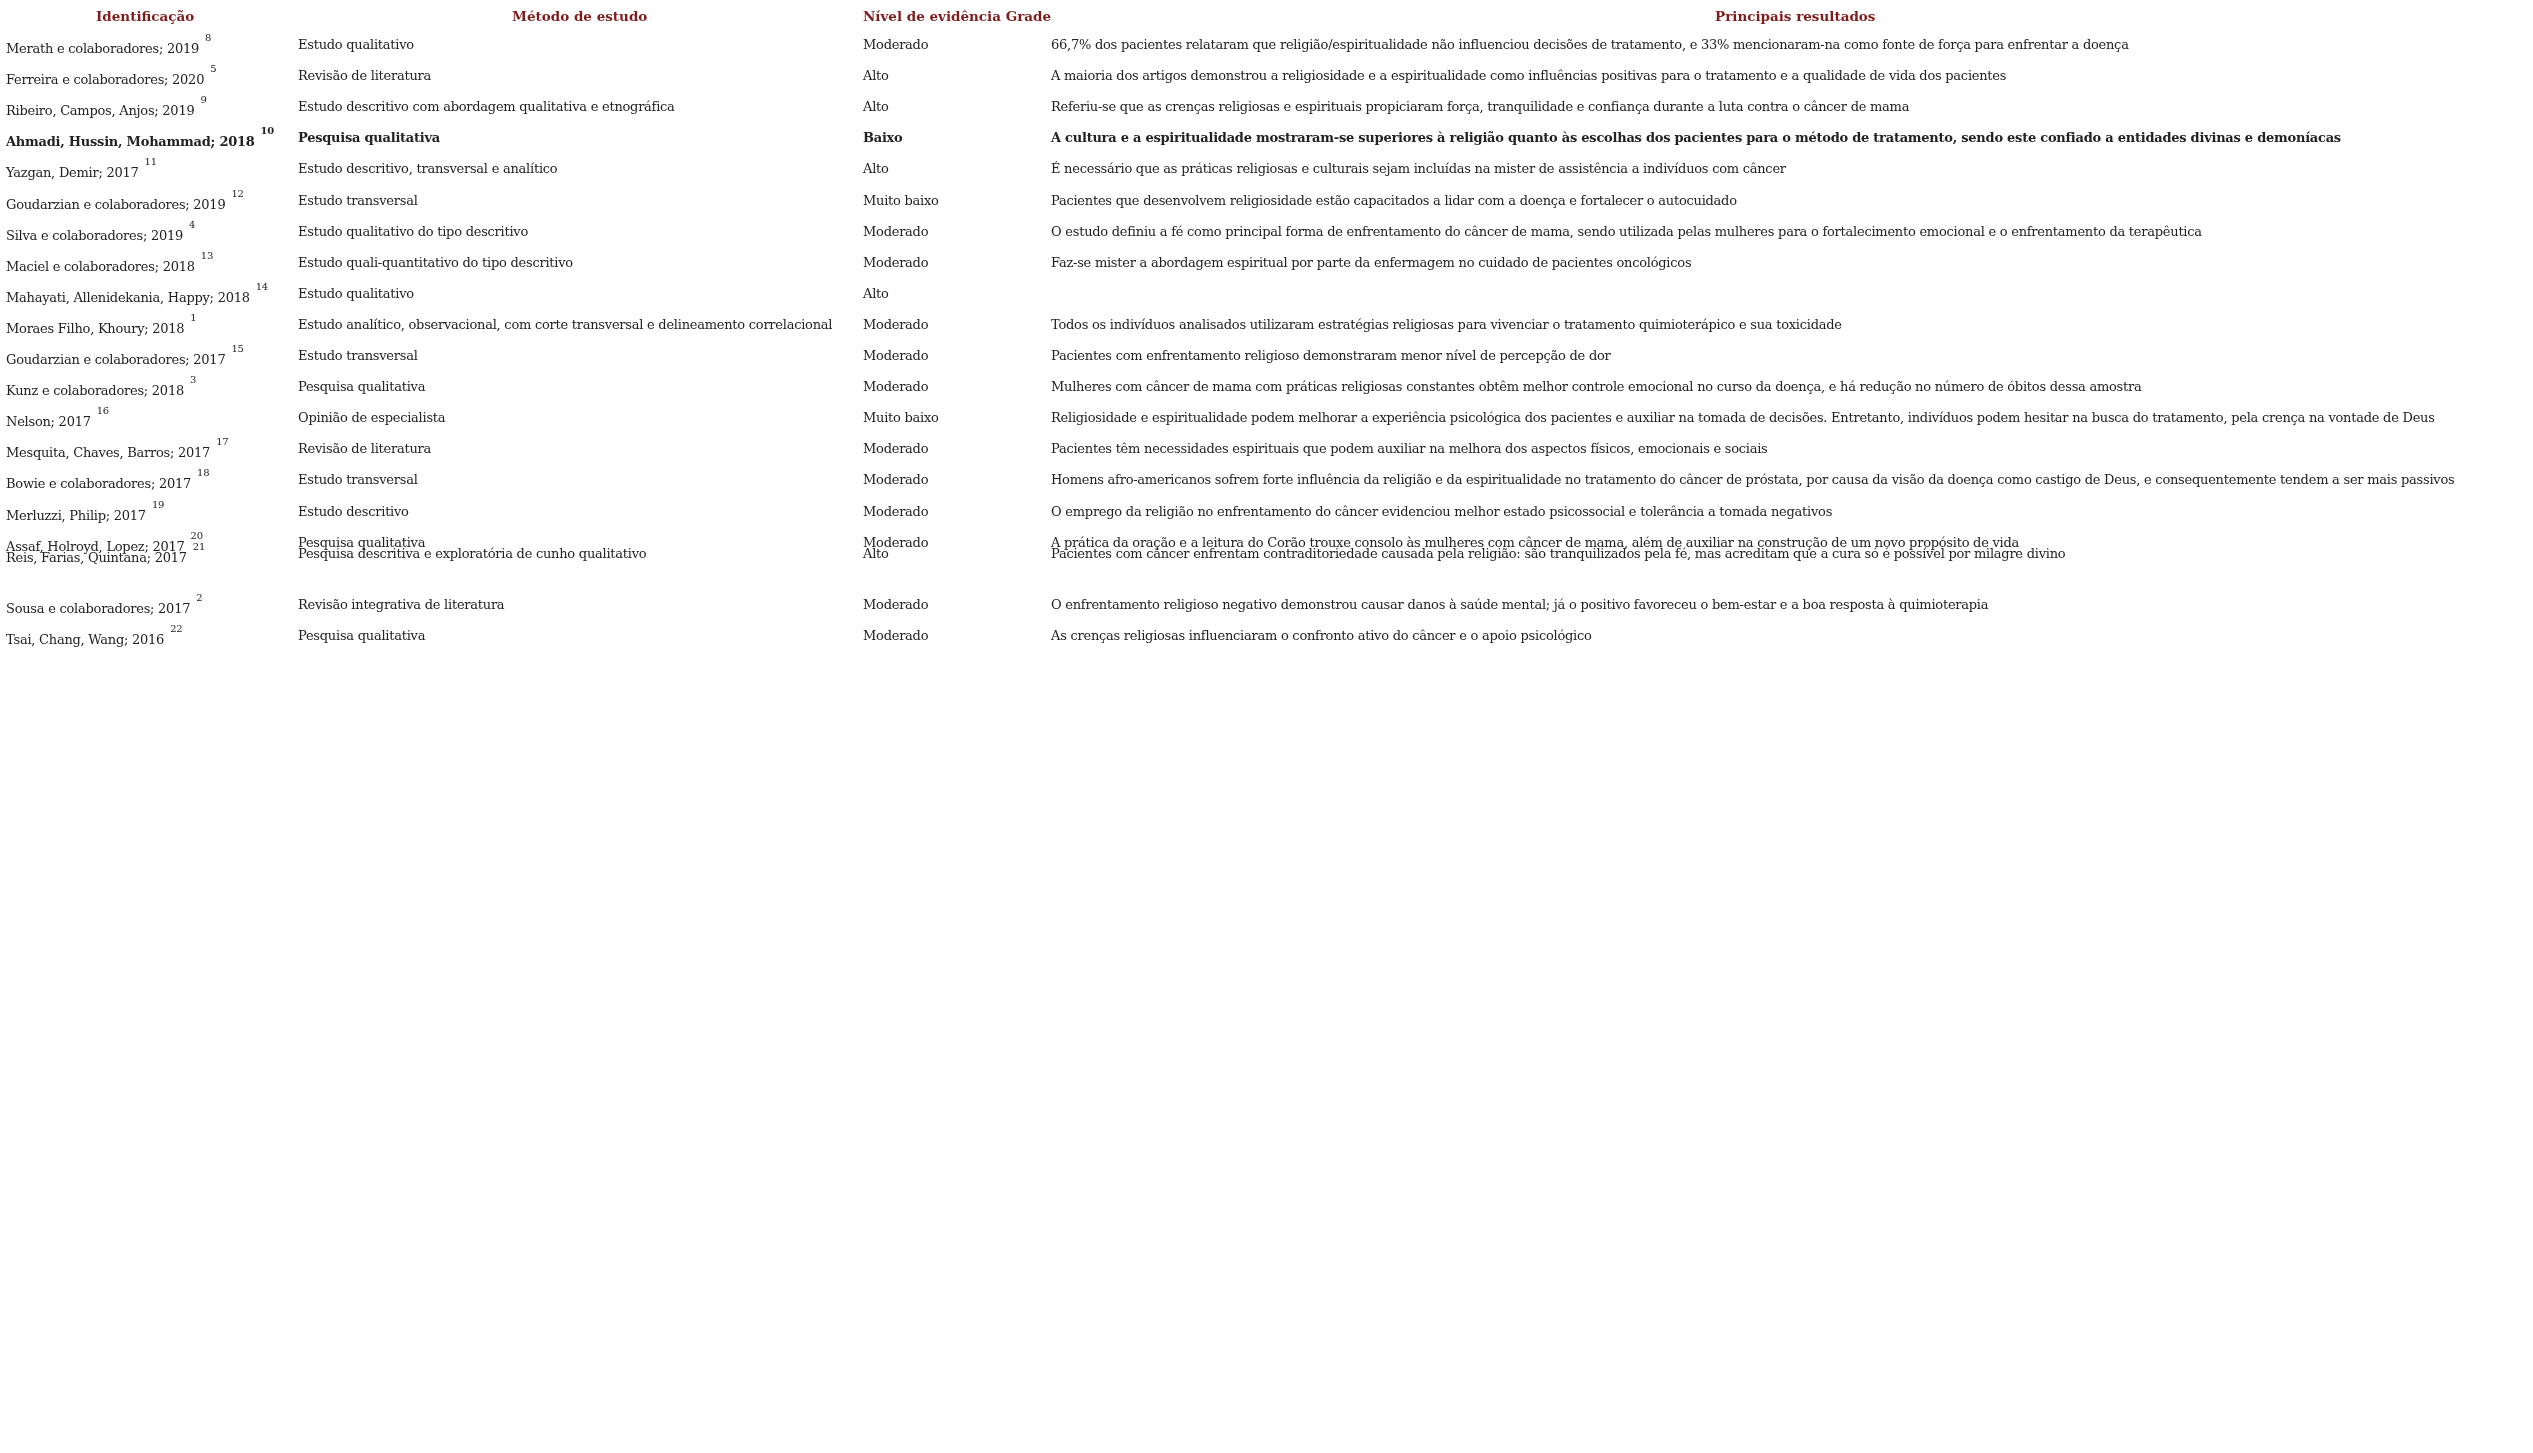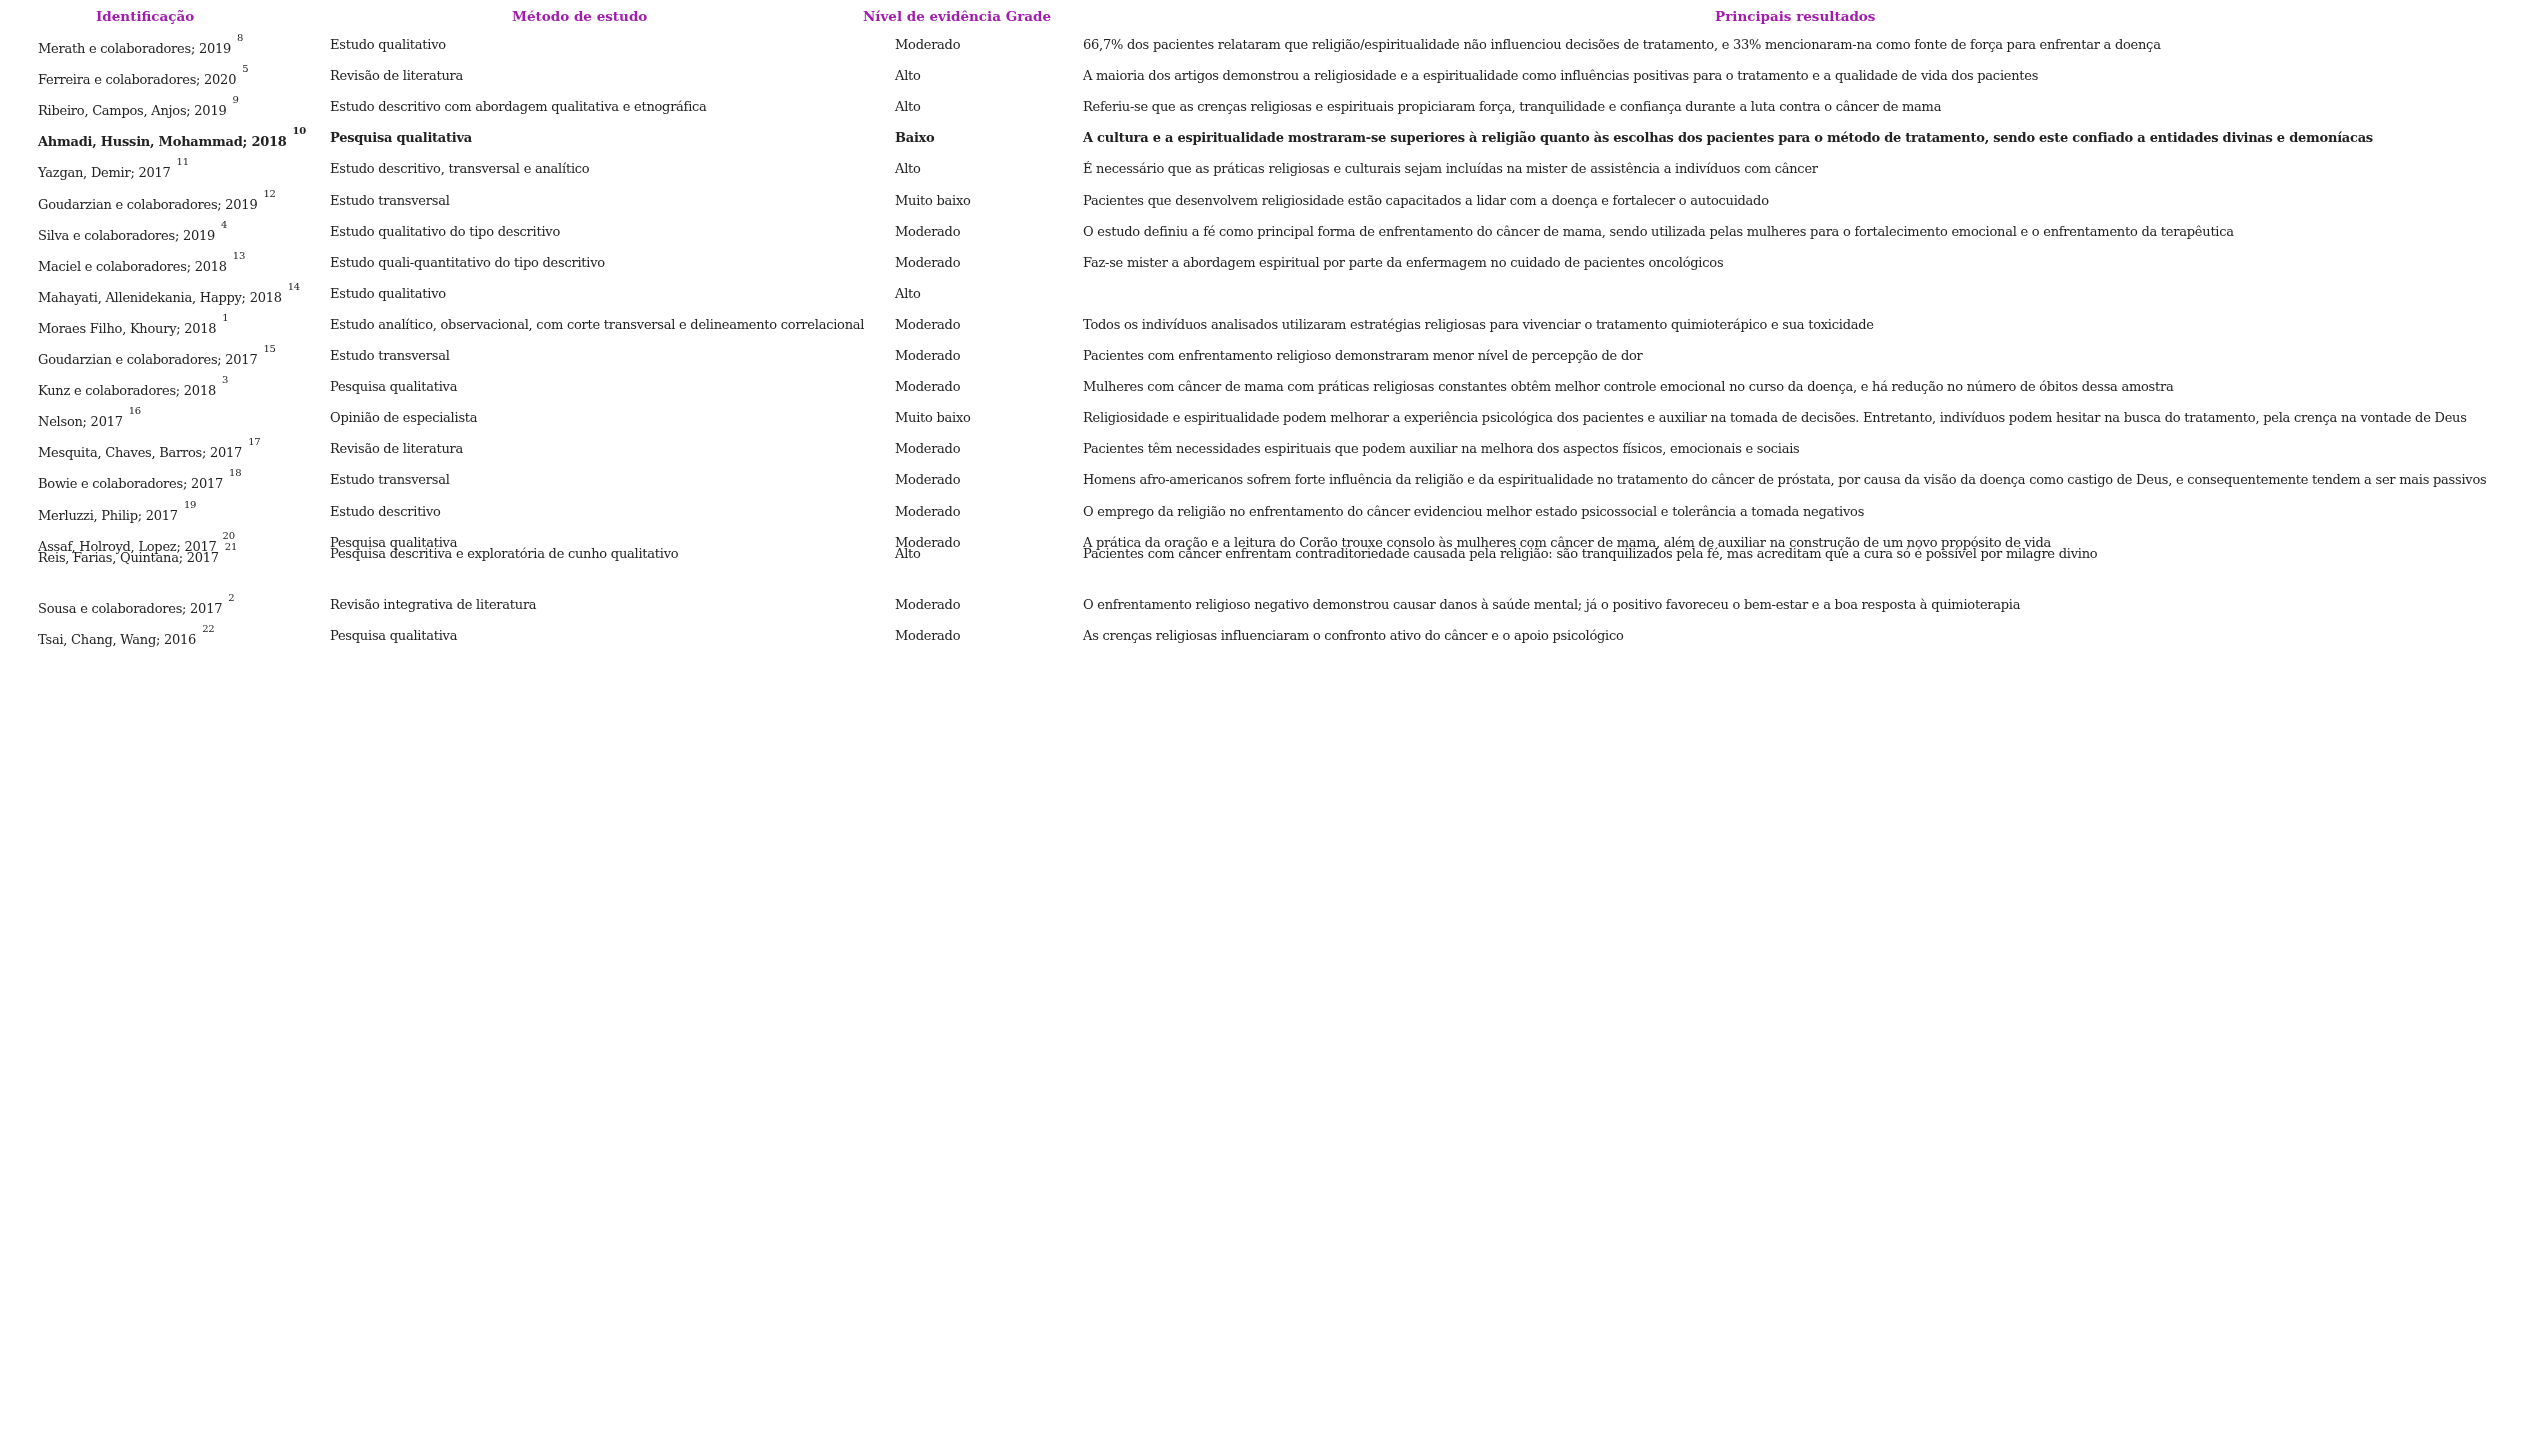--- a/index.html
+++ b/index.html
@@ -19,30 +19,29 @@
     position: absolute;
     left: 0;
     top: 0;
     width: 2533px;
   }
   .hdr {
     position: absolute;
     top: 8px;
     font-weight: bold;
     font-size: 13.5px;
-    color: #a21caf;
+    color: #7f1d1d;
     white-space: nowrap;
     text-align: center;
   }
   .row {
     position: absolute;
     left: 0;
     width: 2294px;
     height: 31px;
-    margin-left: 32px;
   }
   .cell {
     position: absolute;
     top: 0;
     font-size: 13px;
     line-height: 18px;
     white-space: nowrap;
     letter-spacing: -0.25px;
   }
   .c1 { left: 6px; }

